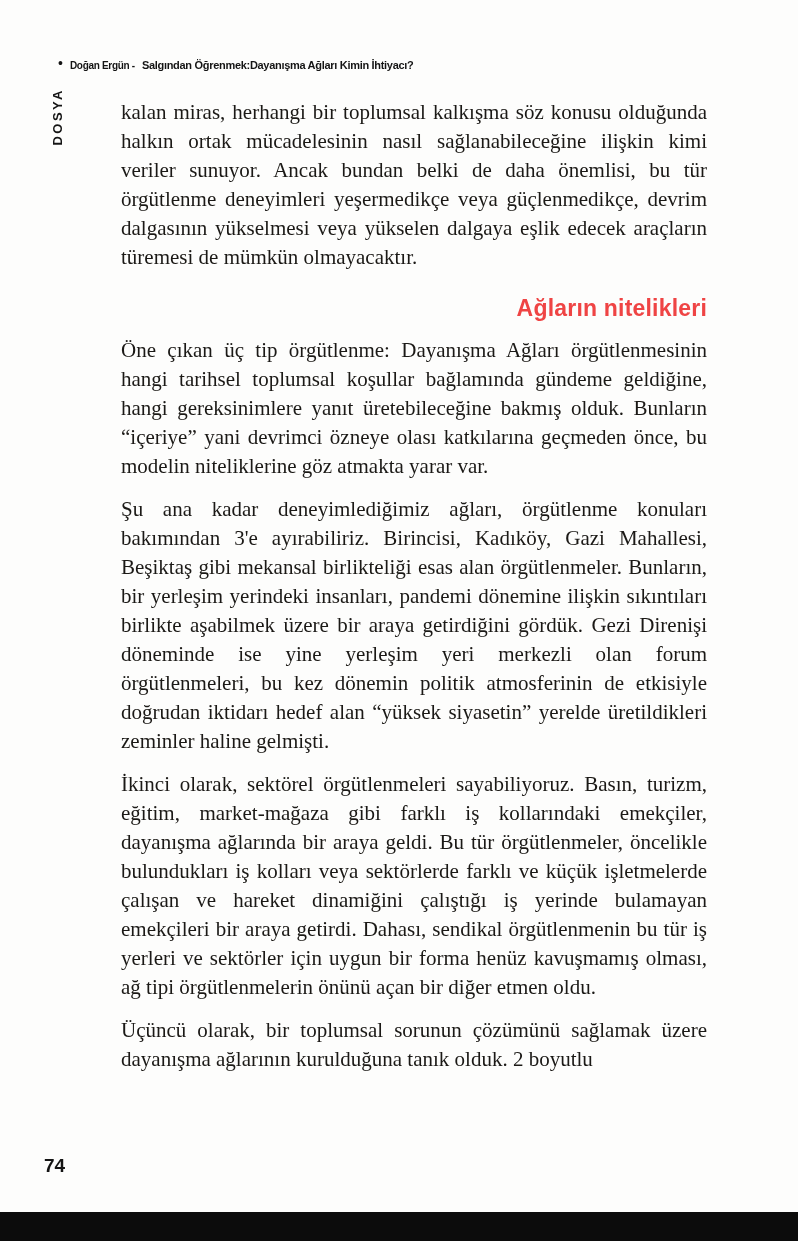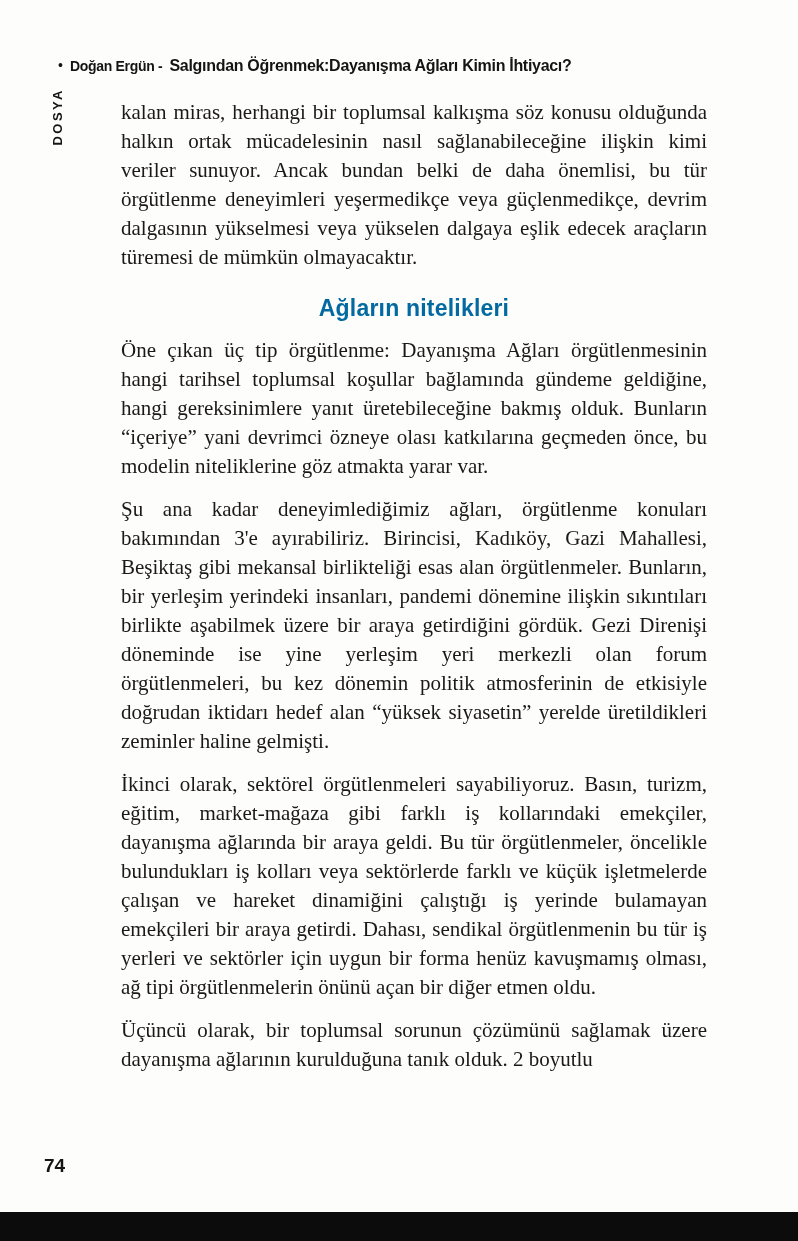--- a/index.html
+++ b/index.html
@@ -24,26 +24,26 @@
     right: 40px;
     display: flex;
     align-items: baseline;
     gap: 7px;
     font-family: "Liberation Sans", sans-serif;
     color: #141414;
     white-space: nowrap;
   }
   .bullet { font-size: 14px; line-height: 1; transform: translateY(-1px); }
   .header-author {
-    font-size: 14px;
+    font-size: 10px;
     font-weight: 700;
     letter-spacing: -0.3px;
   }
   .header-title {
-    font-size: 16px;
+    font-size: 11px;
     font-weight: 700;
     letter-spacing: -0.3px;
   }
 
   
   .side-label {
     position: absolute;
     top: 88px;
     left: 50px;
     writing-mode: vertical-rl;
@@ -69,23 +69,23 @@
   .article p {
     margin-bottom: 14px;
     hyphens: auto;
     -webkit-hyphens: auto;
   }
   .section-heading {
     font-family: "Liberation Sans", sans-serif;
     font-size: 23px;
     font-weight: 600;
     letter-spacing: 0.2px;
-    color: #0369a1;
+    color: #ef4444;
     margin: 22px 0 13px 0;
-    text-align: center;
+    text-align: right;
   }
 
   
   .page-number {
     position: absolute;
     left: 44px;
     bottom: 64px;
     font-family: "Liberation Sans", sans-serif;
     font-weight: 700;
     font-size: 19px;

